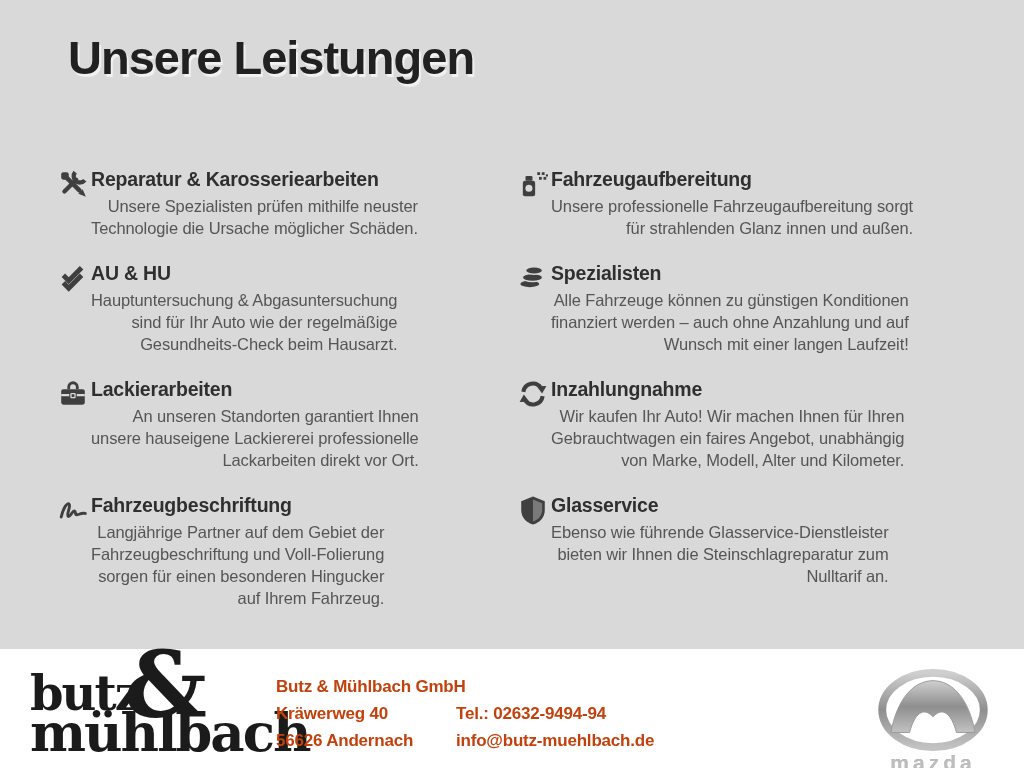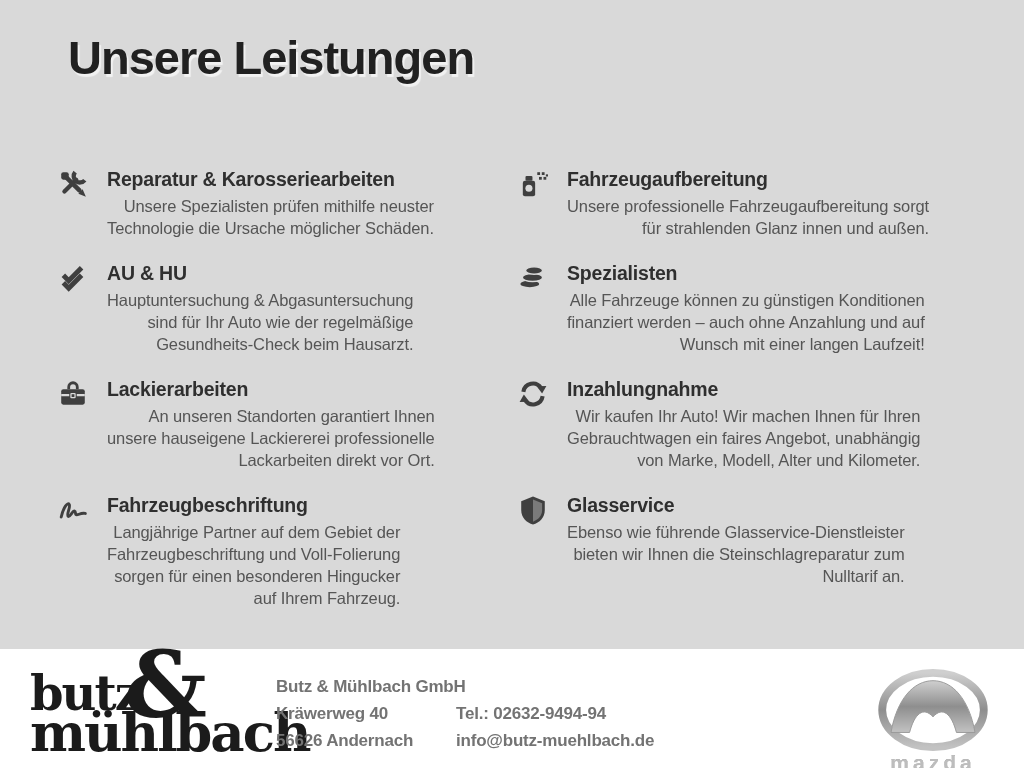--- a/index.html
+++ b/index.html
@@ -15,21 +15,21 @@
     font-size:47px; font-weight:bold; letter-spacing:-1px;
     color:#212121;
     text-shadow:2px 3px 1px rgba(255,255,255,0.65);
   }
   
   .services {
     position:absolute; left:58px; top:168px; width:926px;
     display:grid; grid-template-columns:460px 466px;
     align-items:start;
   }
-  .svc { display:flex; gap:17px; margin-bottom:23px; }
+  .svc { display:flex; gap:1px; margin-bottom:23px; }
   .svc-icon { flex:0 0 32px; width:32px; height:32px; margin-top:1px; }
   .svc-icon svg { width:30px; height:30px; display:block; }
   .svc-title {
     font-size:19.5px; font-weight:bold; color:#2f2f2f;
     margin-bottom:4px; letter-spacing:-0.2px;
   }
   .svc-desc {
     font-size:16.5px; color:#555555; line-height:22px;
     white-space:pre-line; letter-spacing:-0.1px;text-align:right;
   }
@@ -43,21 +43,21 @@
   .dealer-logo {
     position:absolute; left:30px; top:4px; width:230px; height:110px;
     font-family:"DejaVu Serif", serif; font-weight:bold; color:#1b1b1b;
   }
   .dealer-logo .w1 { position:absolute; left:0; top:12px; font-size:48px; letter-spacing:-2px; }
   .dealer-logo .amp { position:absolute; left:94px; top:-22px; font-size:92px; letter-spacing:0; }
   .dealer-logo .w2 { position:absolute; left:0; top:48px; font-size:53px; letter-spacing:-2px; }
   .footer-info {
     position:absolute; left:276px; top:28px;
     display:grid; grid-template-columns:180px auto; grid-auto-rows:27px;
-    font-size:17px; font-weight:bold; color:#737373; letter-spacing:-0.2px;
+    font-size:17px; font-weight:bold; color:#c2410c; letter-spacing:-0.2px;
   }
   .footer-info .span2 { grid-column:1 / span 2; }
   .mazda {
     position:absolute; right:16px; top:19px; width:150px;
     text-align:center;
   }
   .mazda svg { width:118px; height:84px; }
   .mazda-word {
     margin-top:-4px;
     font-size:21px; font-weight:bold; letter-spacing:4px;

